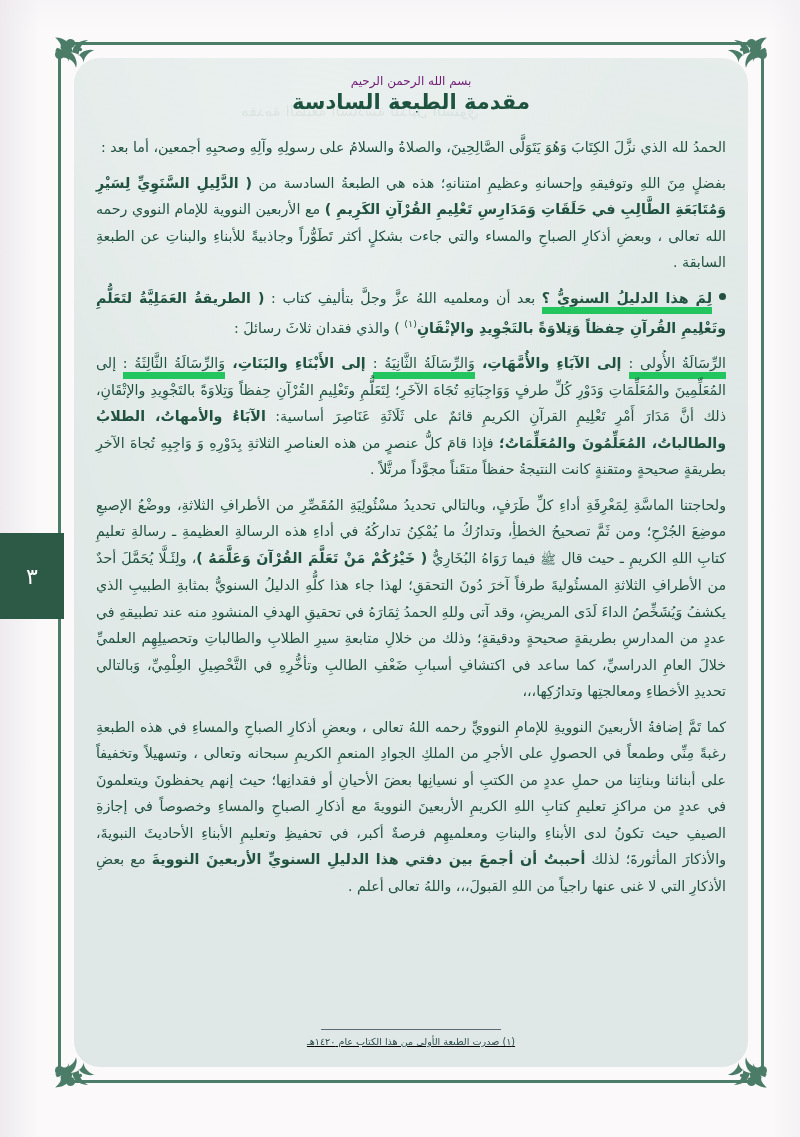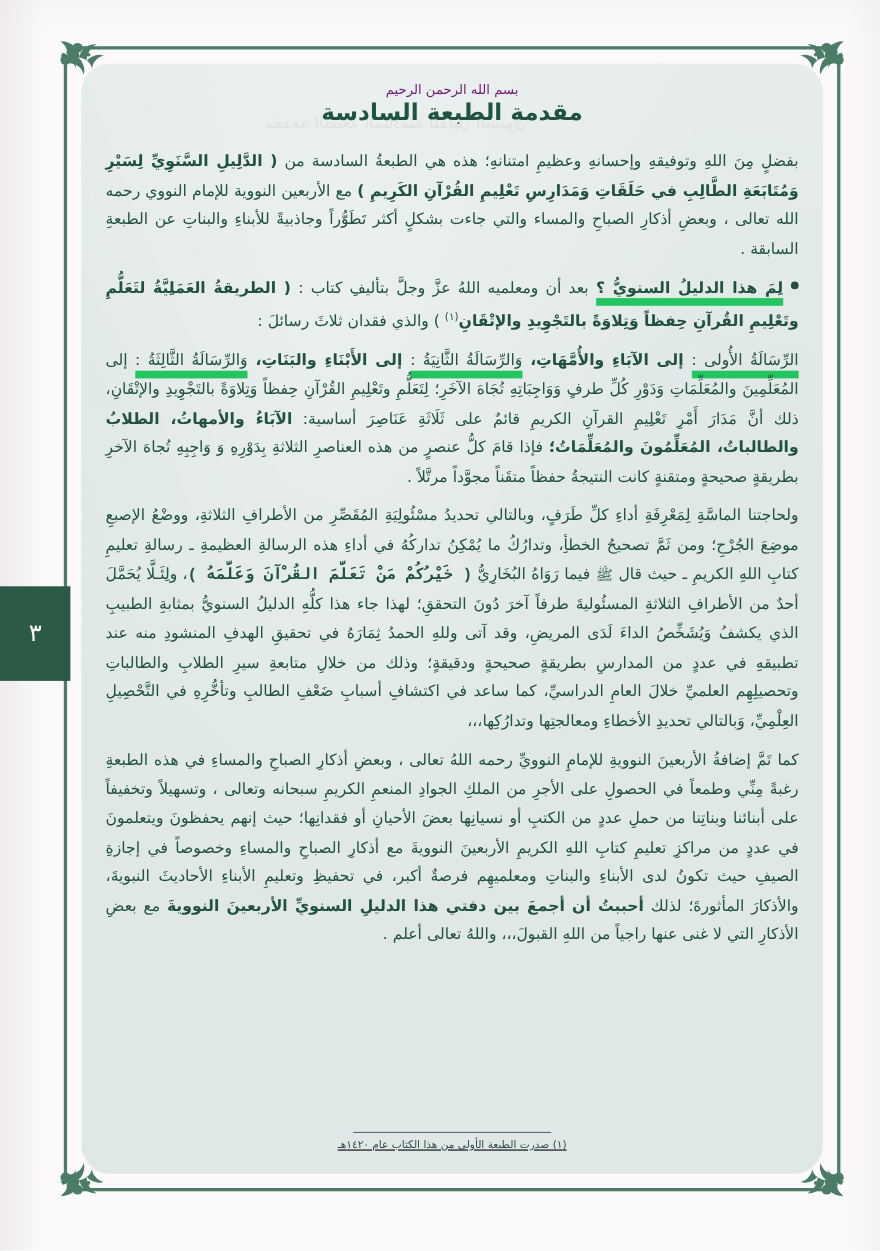--- a/index.html
+++ b/index.html
@@ -160,21 +160,21 @@
   .bold    { font-weight: bold; }
   .uline   { border-bottom: 7px solid #22c55e; padding-bottom: 1px; }
   .bullet-dot {
     display: inline-block;
     width: 7px; height: 7px;
     border-radius: 50%;
     background: #23503f;
     vertical-align: 3px;
     margin-left: 7px;
   }
-  .hadith { font-weight: bold; font-family: Liberation Mono, monospace; }
+  .hadith { font-weight: bold; }
 
   .sup-note {
     font-size: 9.5px;
     vertical-align: super;
   }
 
   .pbuh-glyph {
     display: inline-block;
     font-size: 13px;
     transform: translateY(1px);
@@ -289,20 +289,23 @@
   </div>
 
   <div class="page-number-tab">٣</div>
 
   <div class="text-body">
 
     <div class="basmala">بسم الله الرحمن الرحيم</div>
 
     <h1 class="page-title">مقدمة الطبعة السادسة</h1>
 
+    <p class="para">
+      <span>الحمدُ لله الذي نزَّلَ الكِتَابَ وَهُوَ يَتَوَلَّى الصَّالِحِينَ، والصلاةُ والسلامُ على رسولِهِ وآلِهِ وصحبِهِ أجمعين، أما بعد :</span>
+    </p>
 
     <p class="para">
       <span>بفضلٍ مِنَ اللهِ وتوفيقهِ وإحسانهِ وعظيمِ امتنانهِ؛ هذه هي الطبعةُ السادسة من </span><span class="bold">( الدَّلِيلِ السَّنَوِيِّ لِسَيْرِ وَمُتَابَعَةِ الطَّالِبِ في حَلَقَاتِ وَمَدَارِسِ تَعْلِيمِ القُرْآنِ الكَرِيمِ )</span><span> مع الأربعين النووية للإمام النووي رحمه الله تعالى ، وبعضِ أذكارِ الصباحِ والمساء والتي جاءت بشكلٍ أكثر تَطَوُّراً وجاذبيةً للأبناءِ والبناتِ عن الطبعةِ السابقة .</span>
     </p>
 
     <p class="para spaced">
       <span class="bullet-dot"></span><span class="bold uline">لِمَ هذا الدليلُ السنويُّ ؟</span><span> بعد أن ومعلميه اللهُ عزَّ وجلَّ بتأليفِ كتاب : </span><span class="bold">( الطريقةُ العَمَلِيَّةُ لتَعَلُّمِ وتَعْلِيمِ القُرآنِ حِفظاً وَتِلاوَةً بالتَجْوِيدِ والإتْقَانِ</span><span class="sup-note">(١)</span><span> ) والذي فقدان ثلاثَ رسائلَ :</span>
     </p>
 
     <p class="para">

